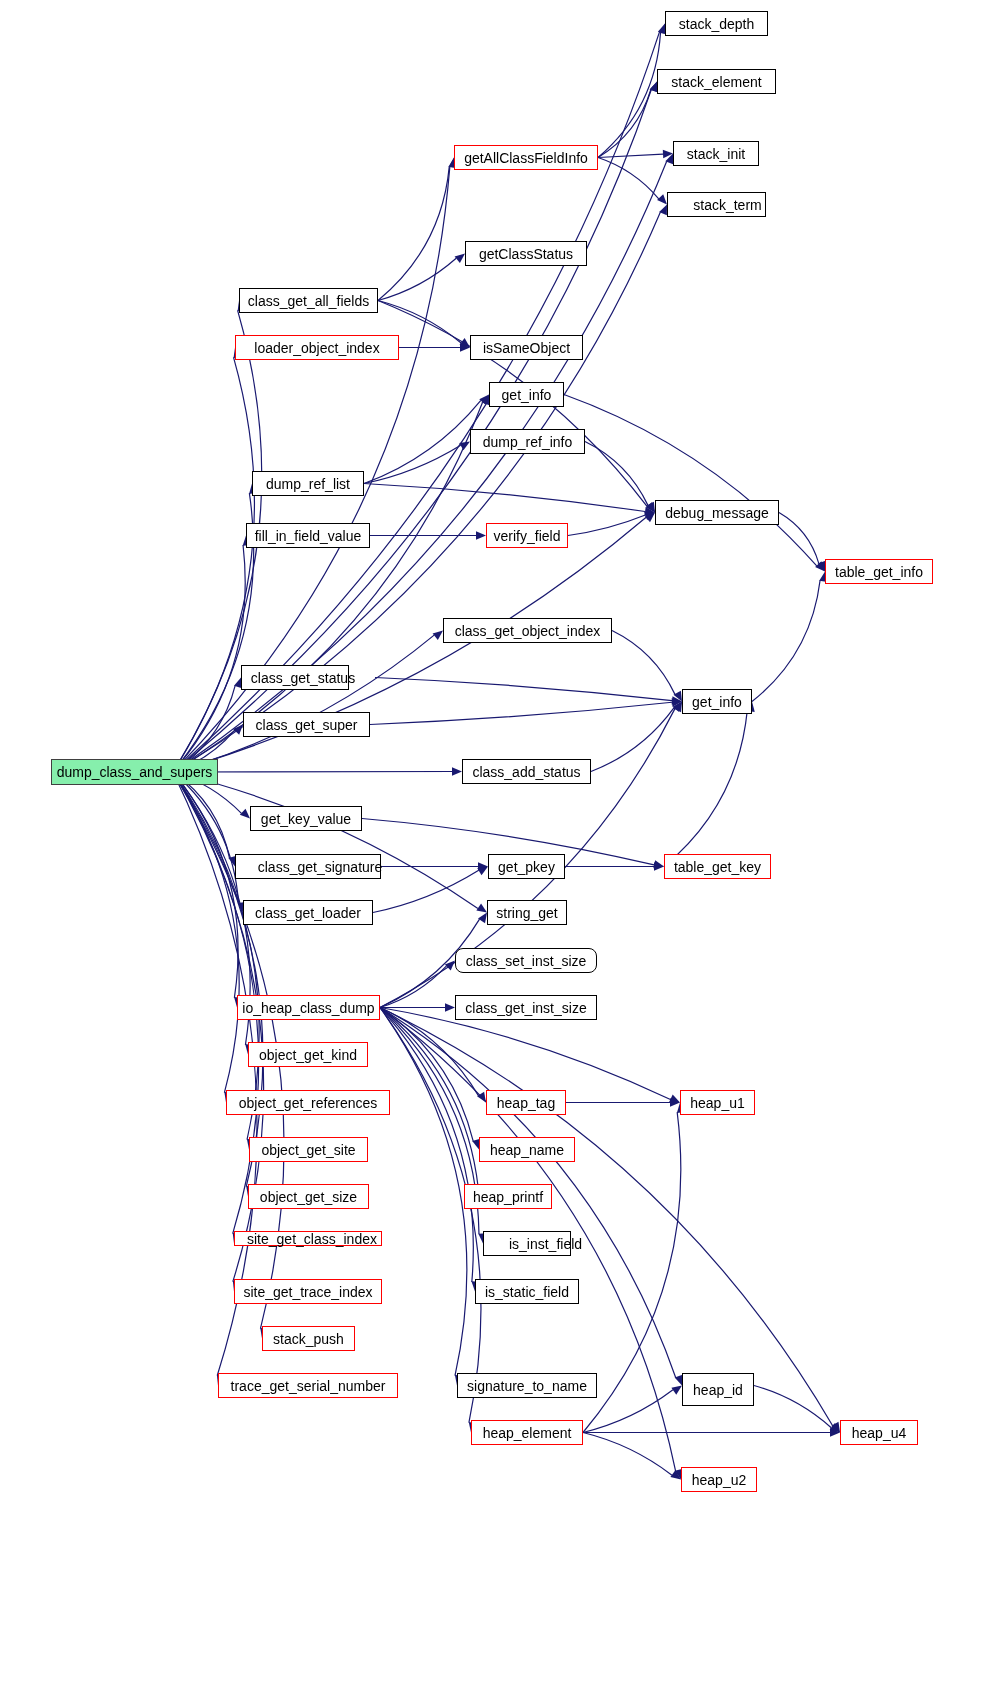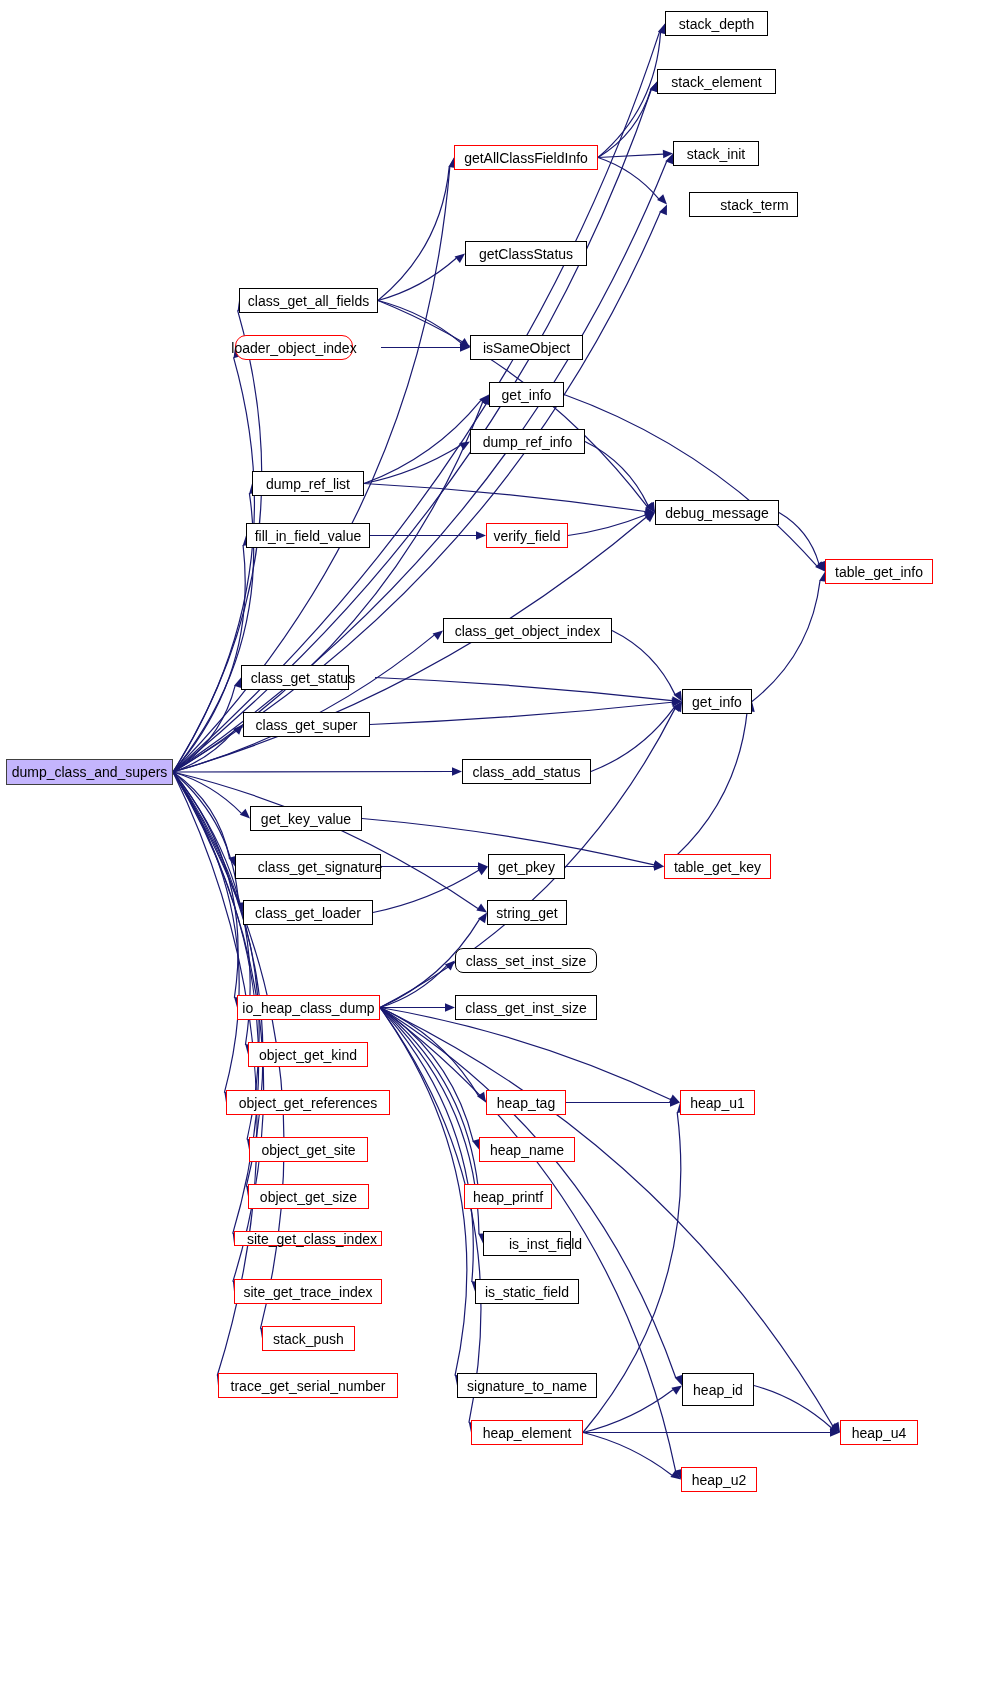--- a/index.html
+++ b/index.html
@@ -19,21 +19,21 @@
     font-size:14px;
     line-height:1;
     color:#000000;
     white-space:nowrap;
     background:#ffffff;
     border:1px solid #000000;
     letter-spacing:0px;
     z-index:5;
   }
   .node.red{border:1px solid #ff0000;}
-  .node.root{background:#c4b5fd;border:1px solid #404040;}
+  .node.root{background:#86efac;border:1px solid #404040;margin-left:45px;}
   .edge{fill:none;stroke:#191970;stroke-width:1.2;}
   .arrowfill{fill:#191970;stroke:none;}
 </style>
 </head>
 <body>
 
 <div id="graph-root">
   <svg id="edges" viewBox="0 0 1008 1684">
       <path class="edge" d="M 173 772 Q 516.5303608706407 467.841573733528 659.5072186872304 31.856395960585463"></path>
       <polygon class="arrowfill" points="665,23.5 665.8144003134197,34.315579139810396 657.8473764201732,31.653525367919453"></polygon>
@@ -187,24 +187,24 @@
       <polygon class="arrowfill" points="680,1102.5 685.2096679589381,1112.0131151447679 676.8545272096023,1112.880077115555"></polygon>
       <path class="edge" d="M 754 1385.5 Q 797.5711947532338 1397.5287604613154 831.2249466277052 1427.7043312965366"></path>
       <polygon class="arrowfill" points="840,1432.5 829.612034390056,1429.3806778802727 834.9546940702322,1422.8987038335936"></polygon>
     </svg>
   <div id="nodes-layer">
       <div class="node root" style="left: 6px; top: 759px; width: 167px; height: 26px;">dump_class_and_supers</div>
       <div class="node" style="left: 665px; top: 11px; width: 103px; height: 25px;">stack_depth</div>
       <div class="node" style="left: 657px; top: 69px; width: 119px; height: 25px;">stack_element</div>
       <div class="node red" style="left: 454px; top: 145px; width: 144px; height: 25px;">getAllClassFieldInfo</div>
       <div class="node" style="left: 673px; top: 141px; width: 86px; height: 25px;">stack_init</div>
-      <div class="node" style="left: 689px; top: 192px; width: 109px; height: 25px; padding-left: 22px;">stack_term</div>
+      <div class="node" style="left: 667px; top: 192px; width: 99px; height: 25px; padding-left: 22px;">stack_term</div>
       <div class="node" style="left: 465px; top: 241px; width: 122px; height: 25px;">getClassStatus</div>
       <div class="node" style="left: 239px; top: 288px; width: 139px; height: 25px;">class_get_all_fields</div>
-      <div class="node red" style="left: 235px; top: 335px; width: 118px; height: 25px; border-radius: 11px;">loader_object_index</div>
+      <div class="node red" style="left: 235px; top: 335px; width: 164px; height: 25px;">loader_object_index</div>
       <div class="node" style="left: 470px; top: 335px; width: 113px; height: 25px;">isSameObject</div>
       <div class="node" style="left: 489px; top: 382px; width: 75px; height: 25px;">get_info</div>
       <div class="node" style="left: 470px; top: 429px; width: 115px; height: 25px;">dump_ref_info</div>
       <div class="node" style="left: 252px; top: 471px; width: 112px; height: 25px;">dump_ref_list</div>
       <div class="node" style="left: 655px; top: 500px; width: 124px; height: 25px;">debug_message</div>
       <div class="node" style="left: 246px; top: 523px; width: 124px; height: 25px;">fill_in_field_value</div>
       <div class="node red" style="left: 486px; top: 523px; width: 82px; height: 25px;">verify_field</div>
       <div class="node red" style="left: 825px; top: 559px; width: 108px; height: 25px;">table_get_info</div>
       <div class="node" style="left: 443px; top: 618px; width: 169px; height: 25px;">class_get_object_index</div>
       <div class="node" style="left: 241px; top: 665px; width: 108px; height: 25px; padding-left: 16px;">class_get_status</div>

